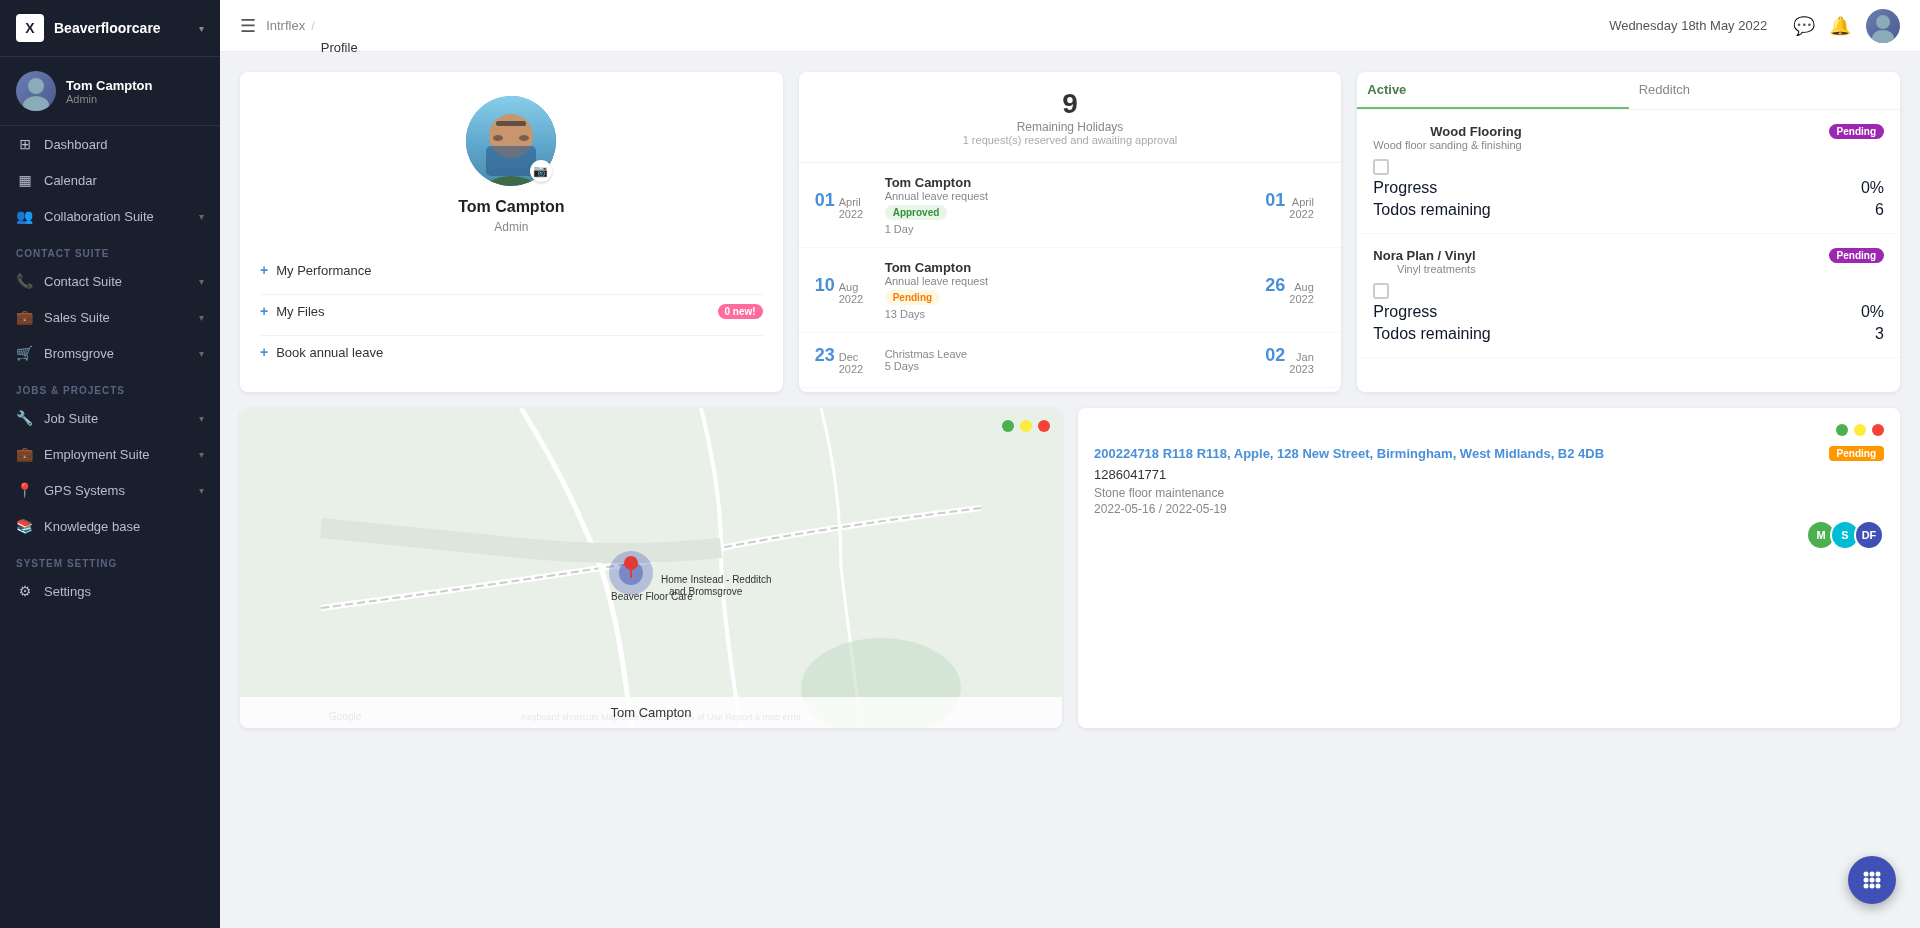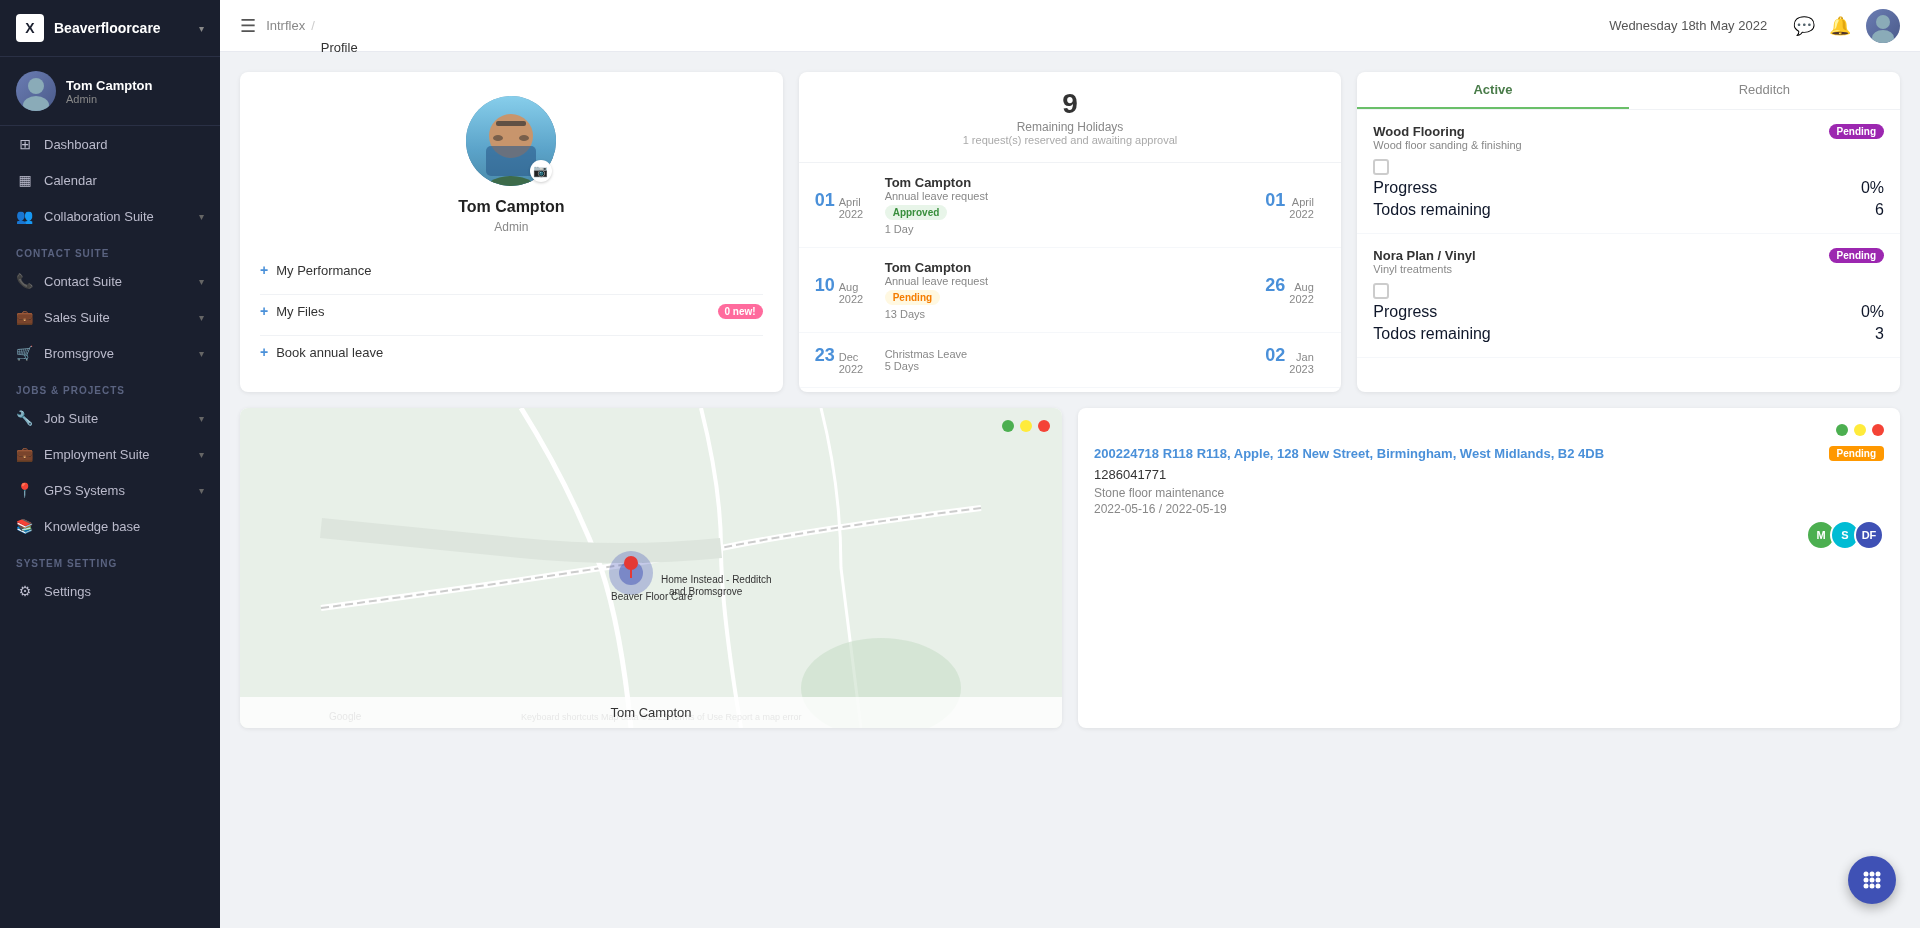--- a/index.html
+++ b/index.html
@@ -156,26 +156,26 @@
     .holiday-duration { font-size: 11px; color: #888; }
     .holiday-end { min-width: 60px; text-align: right; }
     .holiday-end .holiday-day { color: #4a90d9; }
 
     
     .tasks-card { }
     .tasks-header { padding: 14px 16px; border-bottom: 1px solid #f0f2f5; }
     .tasks-title { font-size: 14px; font-weight: 600; color: #333; }
     .tasks-tabs { display: flex; border-bottom: 1px solid #f0f2f5; }
     .tasks-tab {
-      flex: 1; text-align: center; padding: 10px;
+      flex: 1; padding: 10px;
       font-size: 13px; cursor: pointer; color: #888;
       border-bottom: 2px solid transparent;
     }
     .tasks-tab.active { color: #4a7c4a; border-bottom-color: #6abf69; font-weight: 600; }
-    .tasks-body { padding: 0; }
+    .tasks-body { padding: 0; text-align: right; }
     .task-item { padding: 14px 16px; border-bottom: 1px solid #f5f7fa; }
     .task-item-header { display: flex; align-items: flex-start; justify-content: space-between; margin-bottom: 6px; }
     .task-title { font-size: 13px; font-weight: 700; color: #333; }
     .task-subtitle { font-size: 11px; color: #888; }
     .task-status-pending { background: #9c27b0; color: #fff; font-size: 10px; font-weight: 600; padding: 2px 8px; border-radius: 10px; }
     .task-check { display: flex; align-items: center; gap: 8px; margin-top: 8px; }
     .task-checkbox { width: 16px; height: 16px; border: 2px solid #ccc; border-radius: 3px; cursor: pointer; }
     .task-meta { display: flex; justify-content: space-between; margin-top: 4px; font-size: 16px; color: #0f172a; }
 
     

